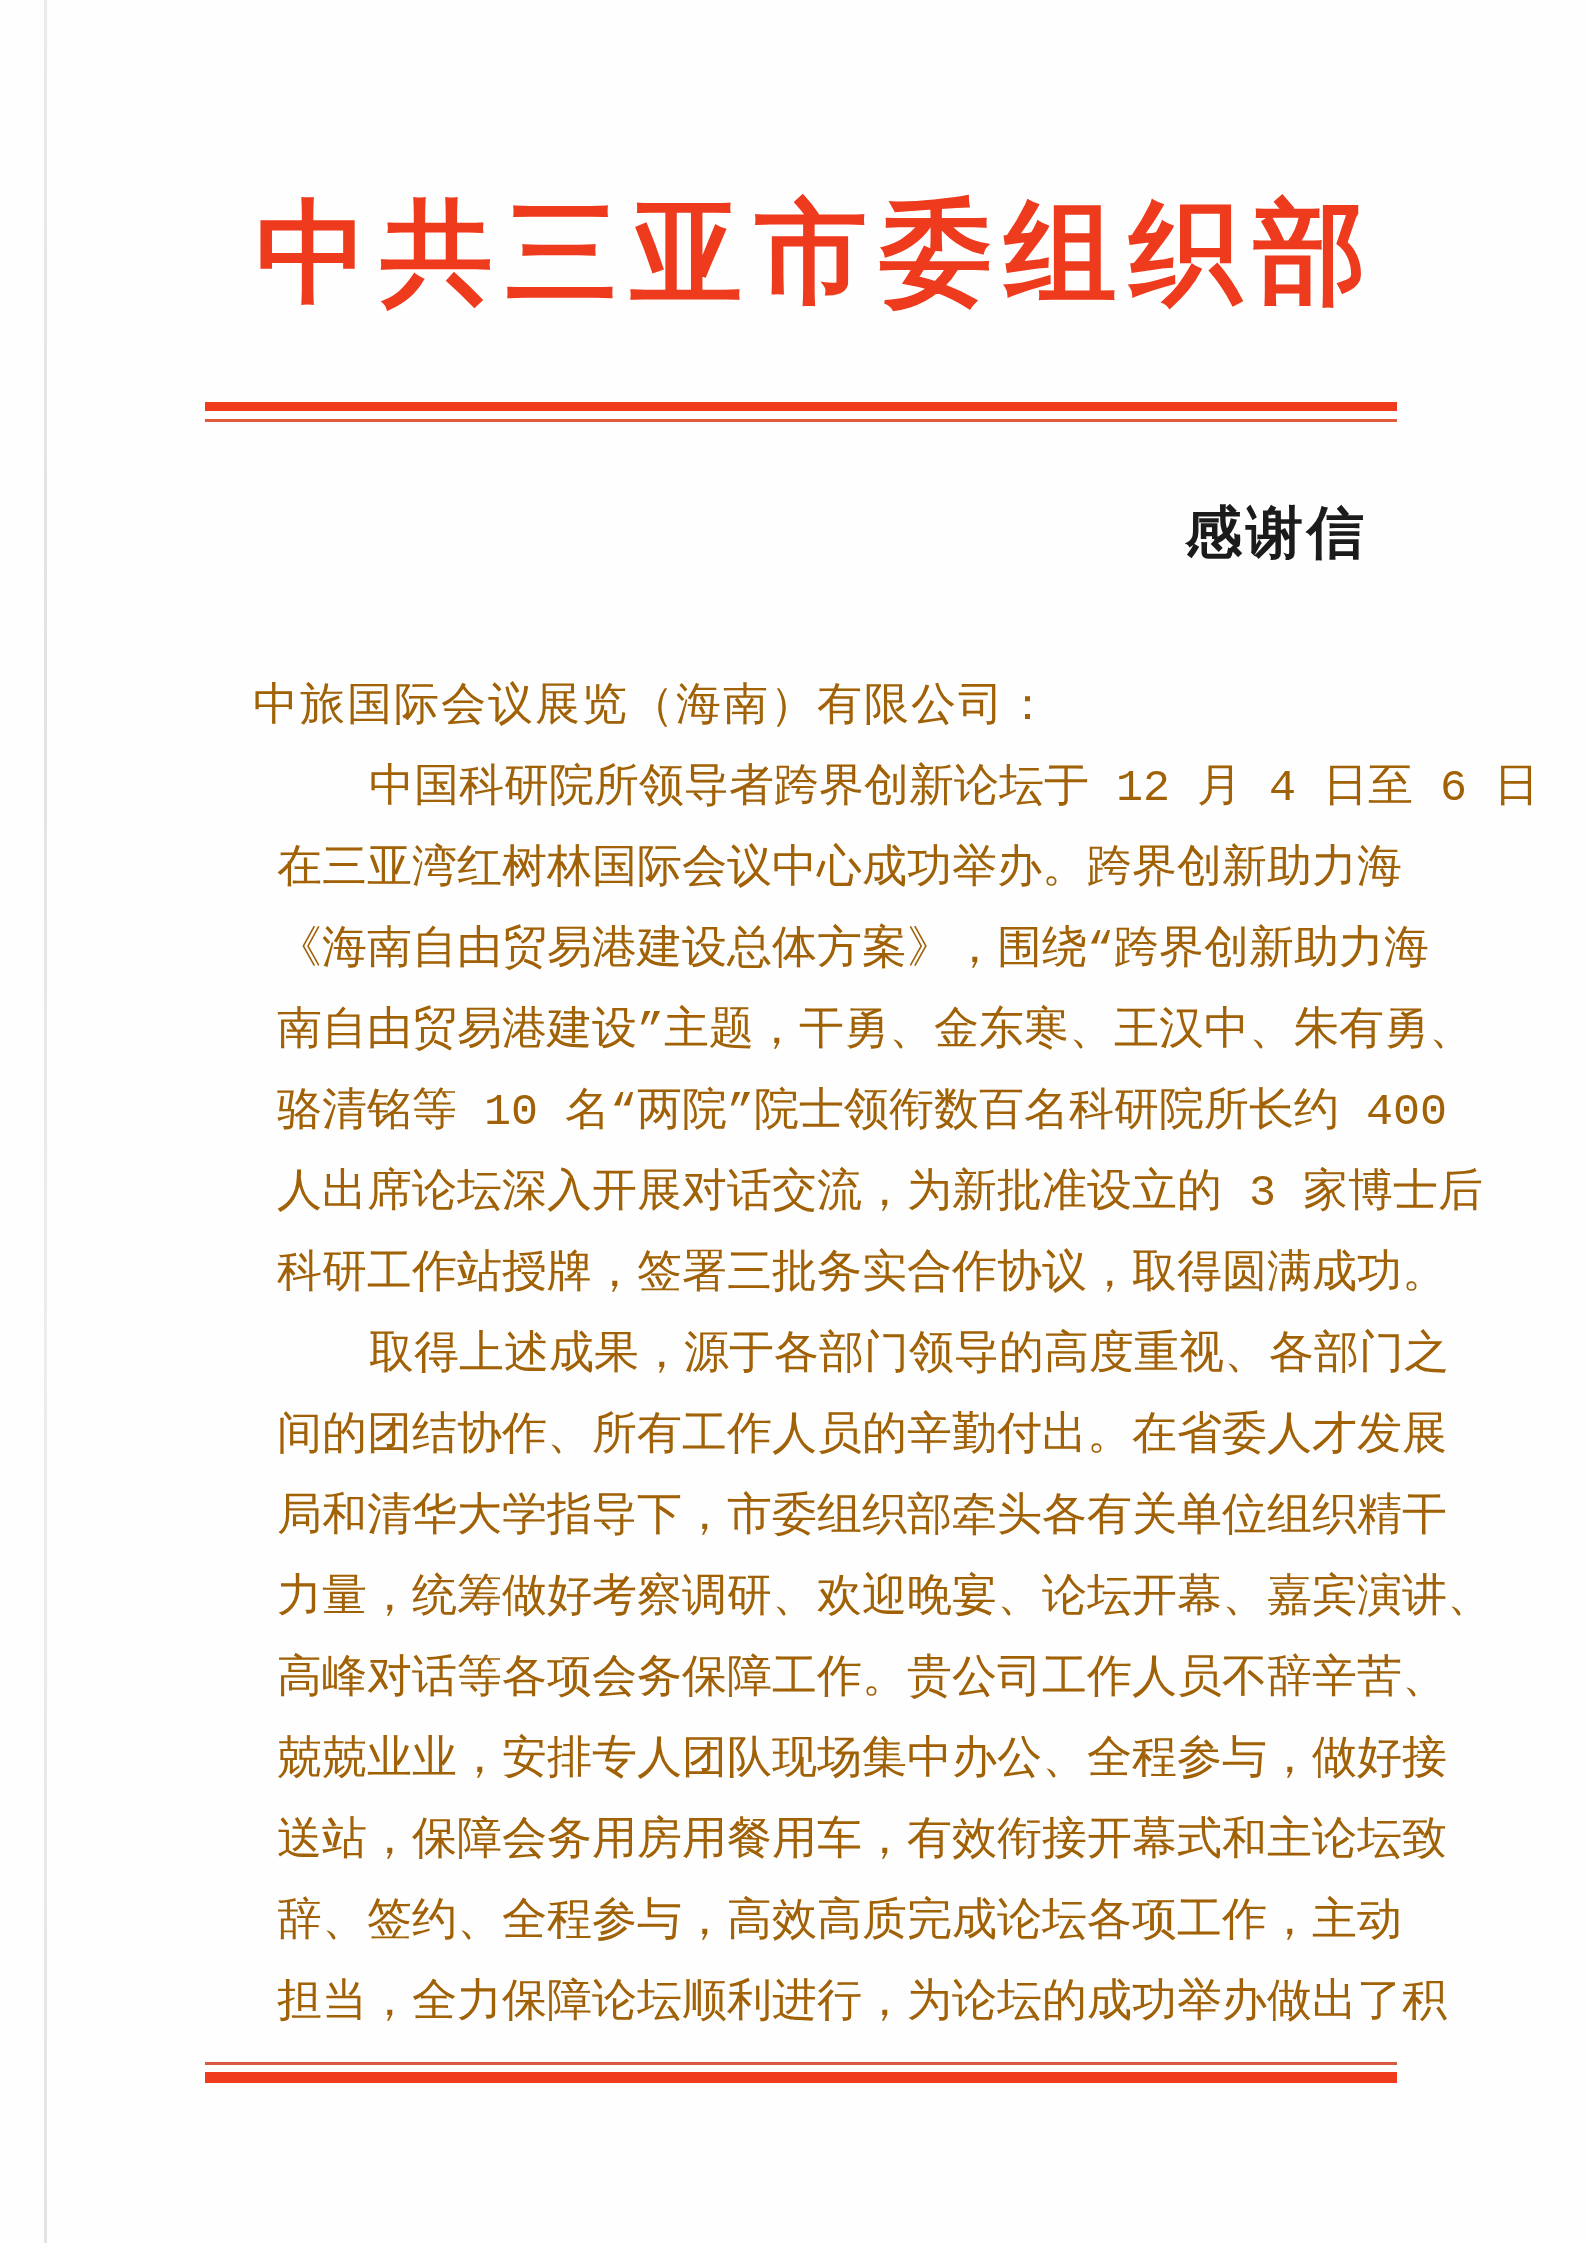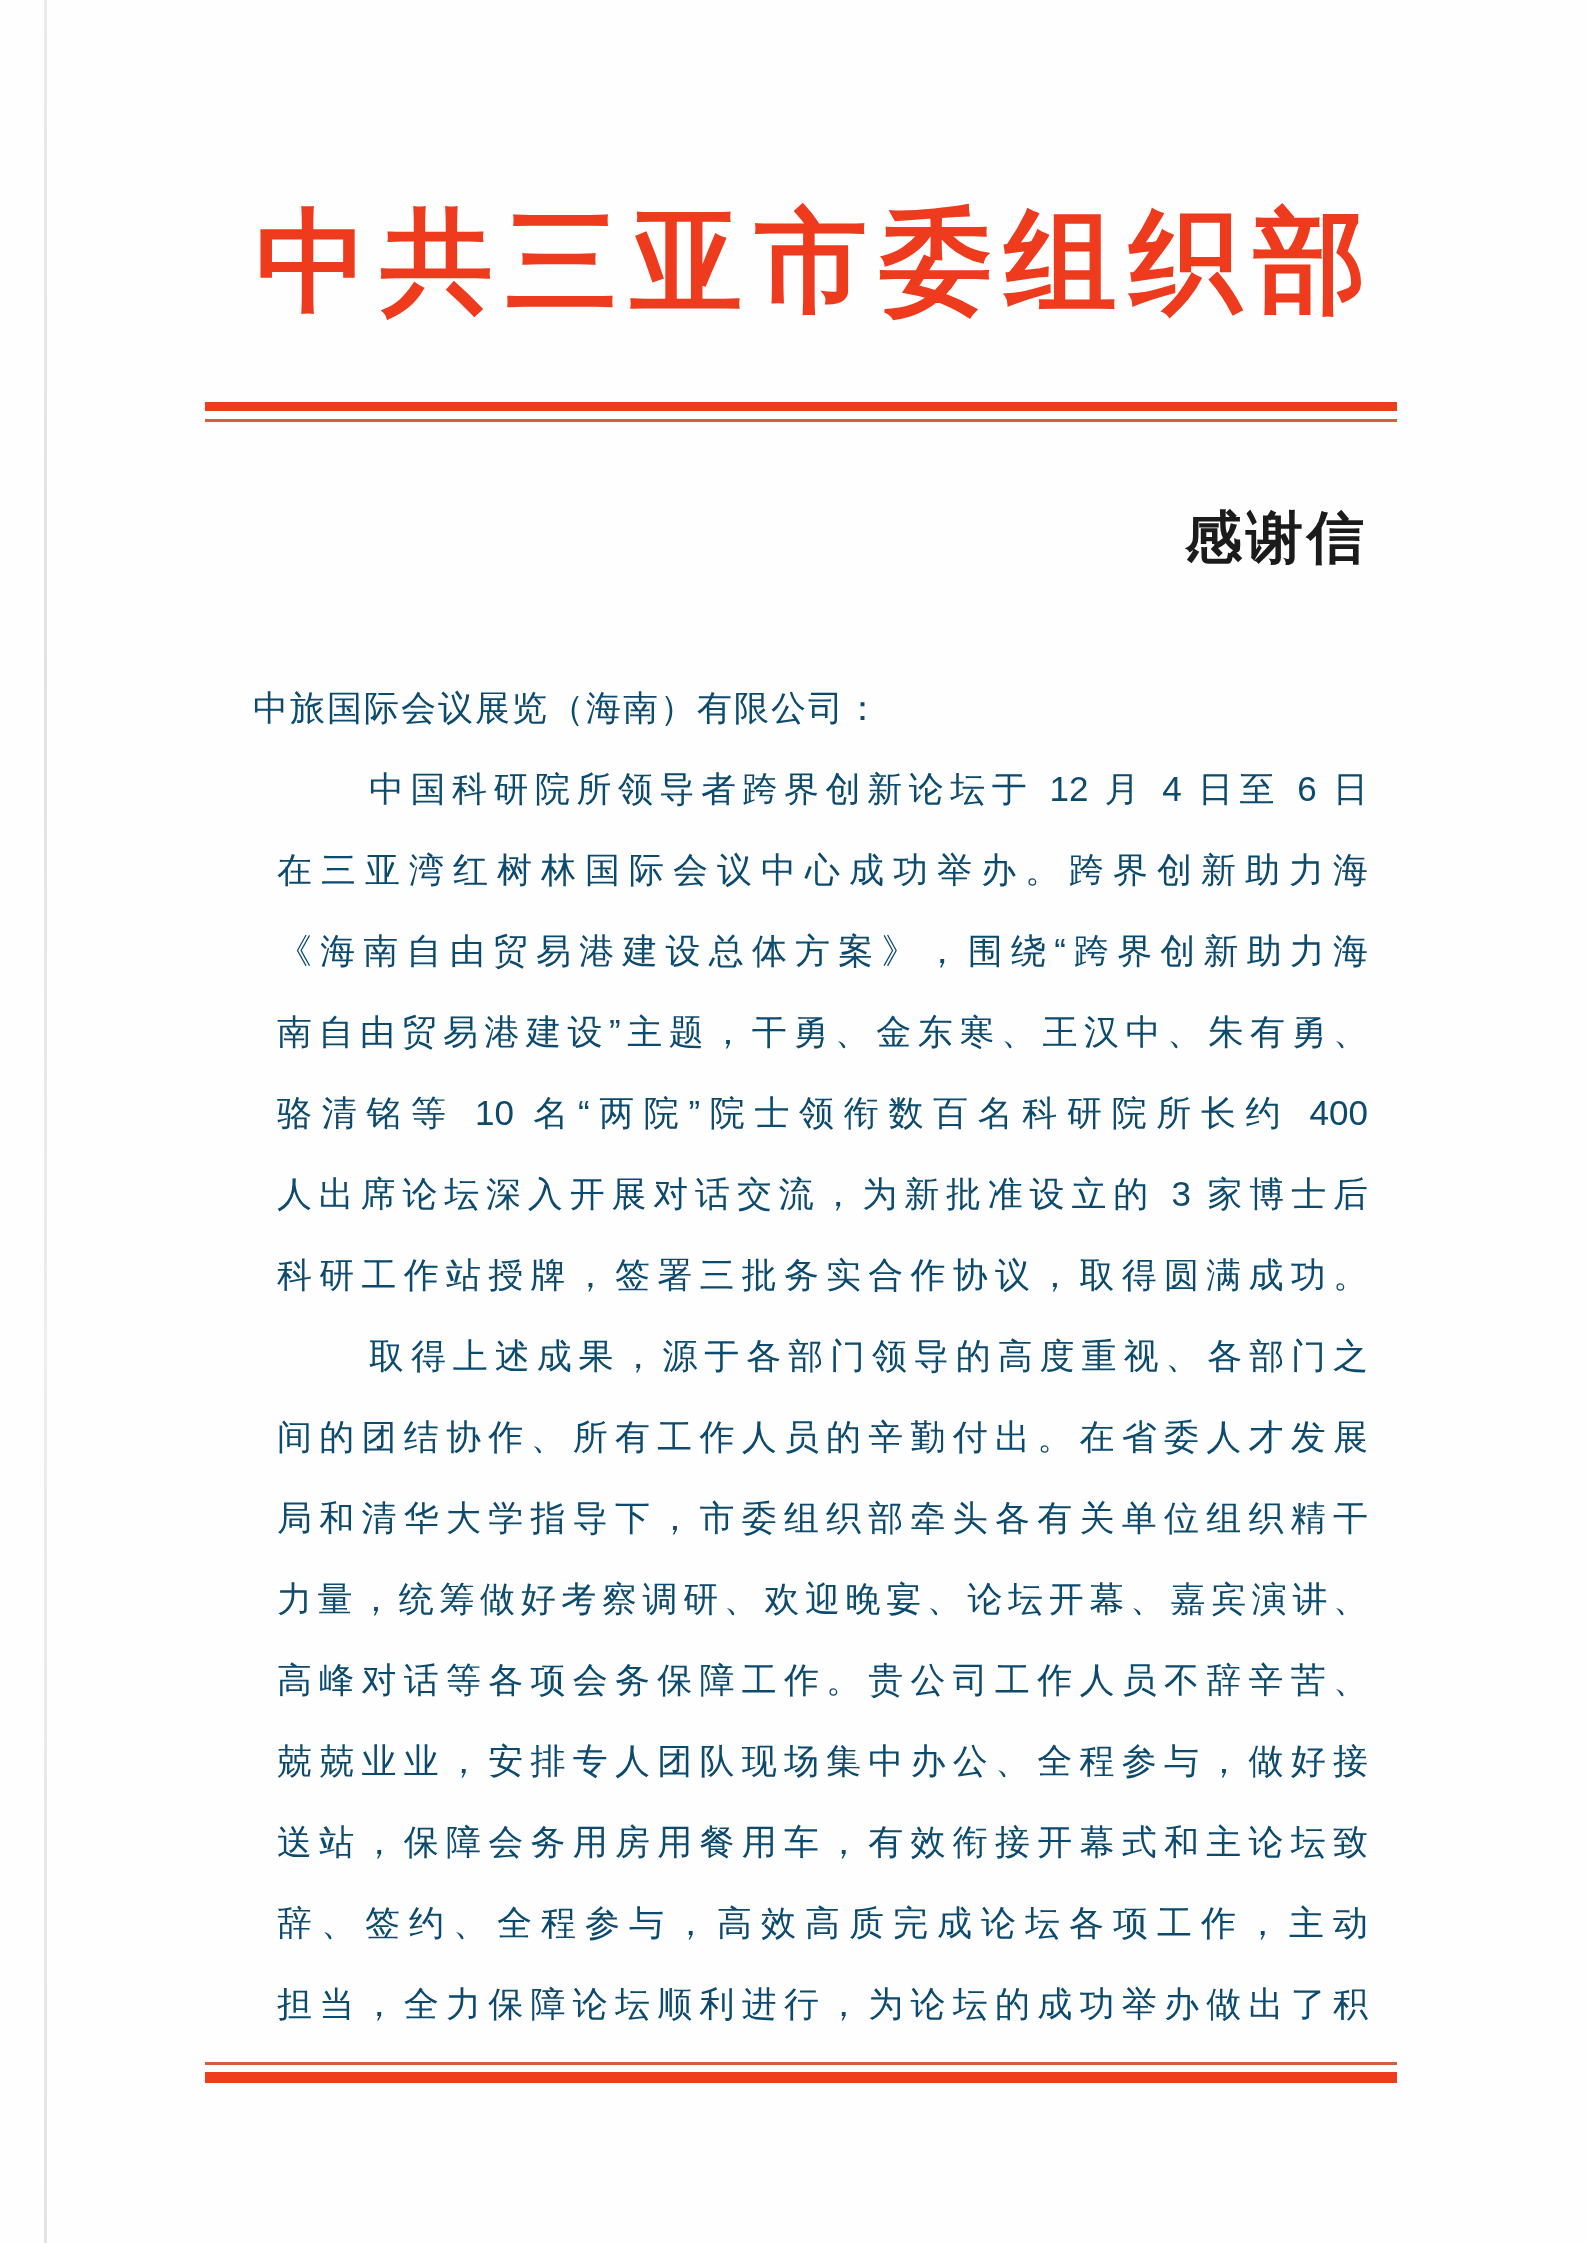--- a/index.html
+++ b/index.html
@@ -6,21 +6,21 @@
     margin: 0;
     padding: 0;
     background: #ffffff;
   }
   .page {
     position: relative;
     width: 1587px;
     height: 2243px;
     background: #fefefe;
     overflow: hidden;
-    font-family: Liberation Sans, sans-serif;
+    font-family: Liberation Mono, monospace;
   }
   
   .scan-edge {
     position: absolute;
     left: 44px;
     top: 0;
     width: 3px;
     height: 100%;
     background: linear-gradient(#e2e2e2, #d6d6d6 30%, #e6e6e6 60%, #d9d9d9);
     opacity: 0.7;
@@ -60,22 +60,22 @@
     font-weight: bold;
     color: #1b1b1b;
     text-align: right;
     letter-spacing: 4px;
   }
   .letter-body {
     position: absolute;
     left: 253px;
     top: 667px;
     width: 1115px;
-    color: #0c4a6e;
-    font-size: 35px;
+    color: #a16207;
+    font-size: 45px;
   }
   .salutation {
     height: 81px;
     line-height: 81px;
     text-align: left;
     letter-spacing: 2px;
     white-space: nowrap;
   }
   .body-line {
     height: 81px;

